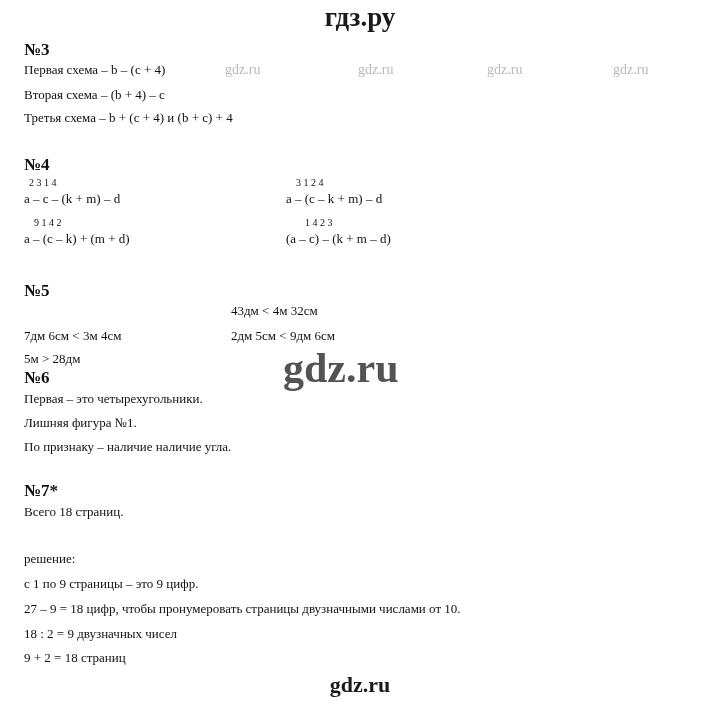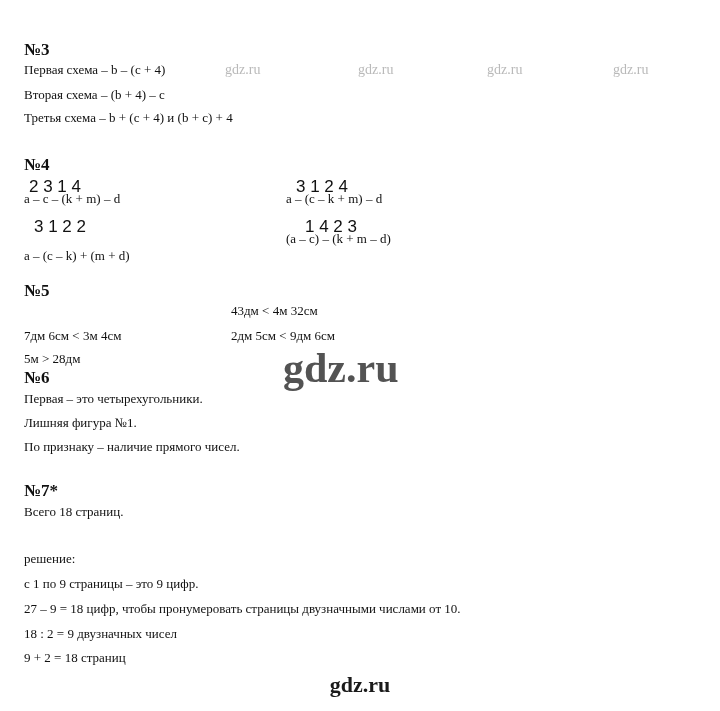--- a/index.html
+++ b/index.html
@@ -81,68 +81,69 @@
     white-space: nowrap;
   }
   .line {
     font-family: Liberation Serif, serif;
     font-size: 13px;
     color: #111111;
     position: absolute;
     white-space: nowrap;
   }
   .digits {
-    font-family: Liberation Sans, sans-serif;
-    font-size: 17px;
+    font-family: Liberation Serif, serif;
+    font-size: 10px;
     color: #111111;
     position: absolute;
     white-space: nowrap;
     letter-spacing: 0px;
   }
 </style>
 </head>
 <body>
 
 <div class="page">
 
+  <div class="top-logo">гдз.ру</div>
 
   <div class="wm-small" style="left:225px; top:62px;">gdz.ru</div>
   <div class="wm-small" style="left:358px; top:62px;">gdz.ru</div>
   <div class="wm-small" style="left:487px; top:62px;">gdz.ru</div>
   <div class="wm-small" style="left:613px; top:62px;">gdz.ru</div>
 
   <div class="content">
 
     <div class="task-num" style="left:0px; top:40px;">№3</div>
     <div class="line" style="left:0px; top:62px;">Первая схема – b – (c + 4)</div>
     <div class="line" style="left:0px; top:87px;">Вторая схема – (b + 4) – c</div>
     <div class="line" style="left:0px; top:110px;">Третья схема – b + (c + 4) и (b + c) + 4</div>
 
     <div class="task-num" style="left:0px; top:155px;">№4</div>
 
     <div class="digits" style="left:5px; top:177px;">2    3    1    4</div>
     <div class="line" style="left:0px; top:191px;">a – c – (k + m) – d</div>
-    <div class="digits" style="left:10px; top:217px;">3    1    2    2</div>
-    <div class="line" style="left:0px; top:248px;">a – (c – k) + (m + d)</div>
+    <div class="digits" style="left:10px; top:217px;">9    1    4    2</div>
+    <div class="line" style="left:0px; top:231px;">a – (c – k) + (m + d)</div>
 
     <div class="digits" style="left:272px; top:177px;">3    1    2    4</div>
     <div class="line" style="left:262px; top:191px;">a – (c – k + m) – d</div>
     <div class="digits" style="left:281px; top:217px;">1    4    2    3</div>
     <div class="line" style="left:262px; top:231px;">(a – c) – (k + m – d)</div>
 
     <div class="task-num" style="left:0px; top:281px;">№5</div>
     <div class="line" style="left:0px; top:303px;margin-top:48px;">5м &gt; 28дм</div>
     <div class="line" style="left:207px; top:303px;">43дм &lt; 4м 32см</div>
     <div class="line" style="left:0px; top:328px;text-align:center;">7дм 6см &lt; 3м 4см</div>
     <div class="line" style="left:207px; top:328px;">2дм 5см &lt; 9дм 6см</div>
 
     <div class="task-num" style="left:0px; top:368px;">№6</div>
     <div class="line" style="left:0px; top:391px;">Первая – это четырехугольники.</div>
     <div class="line" style="left:0px; top:415px;">Лишняя фигура №1.</div>
-    <div class="line" style="left:0px; top:439px;">По признаку – наличие прямого чисел.</div>
+    <div class="line" style="left:0px; top:439px;">По признаку – наличие наличие угла.</div>
 
     <div class="task-num" style="left:0px; top:481px;">№7*</div>
     <div class="line" style="left:0px; top:504px;">Всего 18 страниц.</div>
     <div class="line" style="left:0px; top:551px;">решение:</div>
     <div class="line" style="left:0px; top:576px;">с 1 по 9 страницы – это 9 цифр.</div>
     <div class="line" style="left:0px; top:601px;">27 – 9 = 18 цифр, чтобы пронумеровать страницы двузначными числами от 10.</div>
     <div class="line" style="left:0px; top:626px;">18 : 2 = 9 двузначных чисел</div>
     <div class="line" style="left:0px; top:650px;">9 + 2 = 18 страниц</div>
 
   </div>

